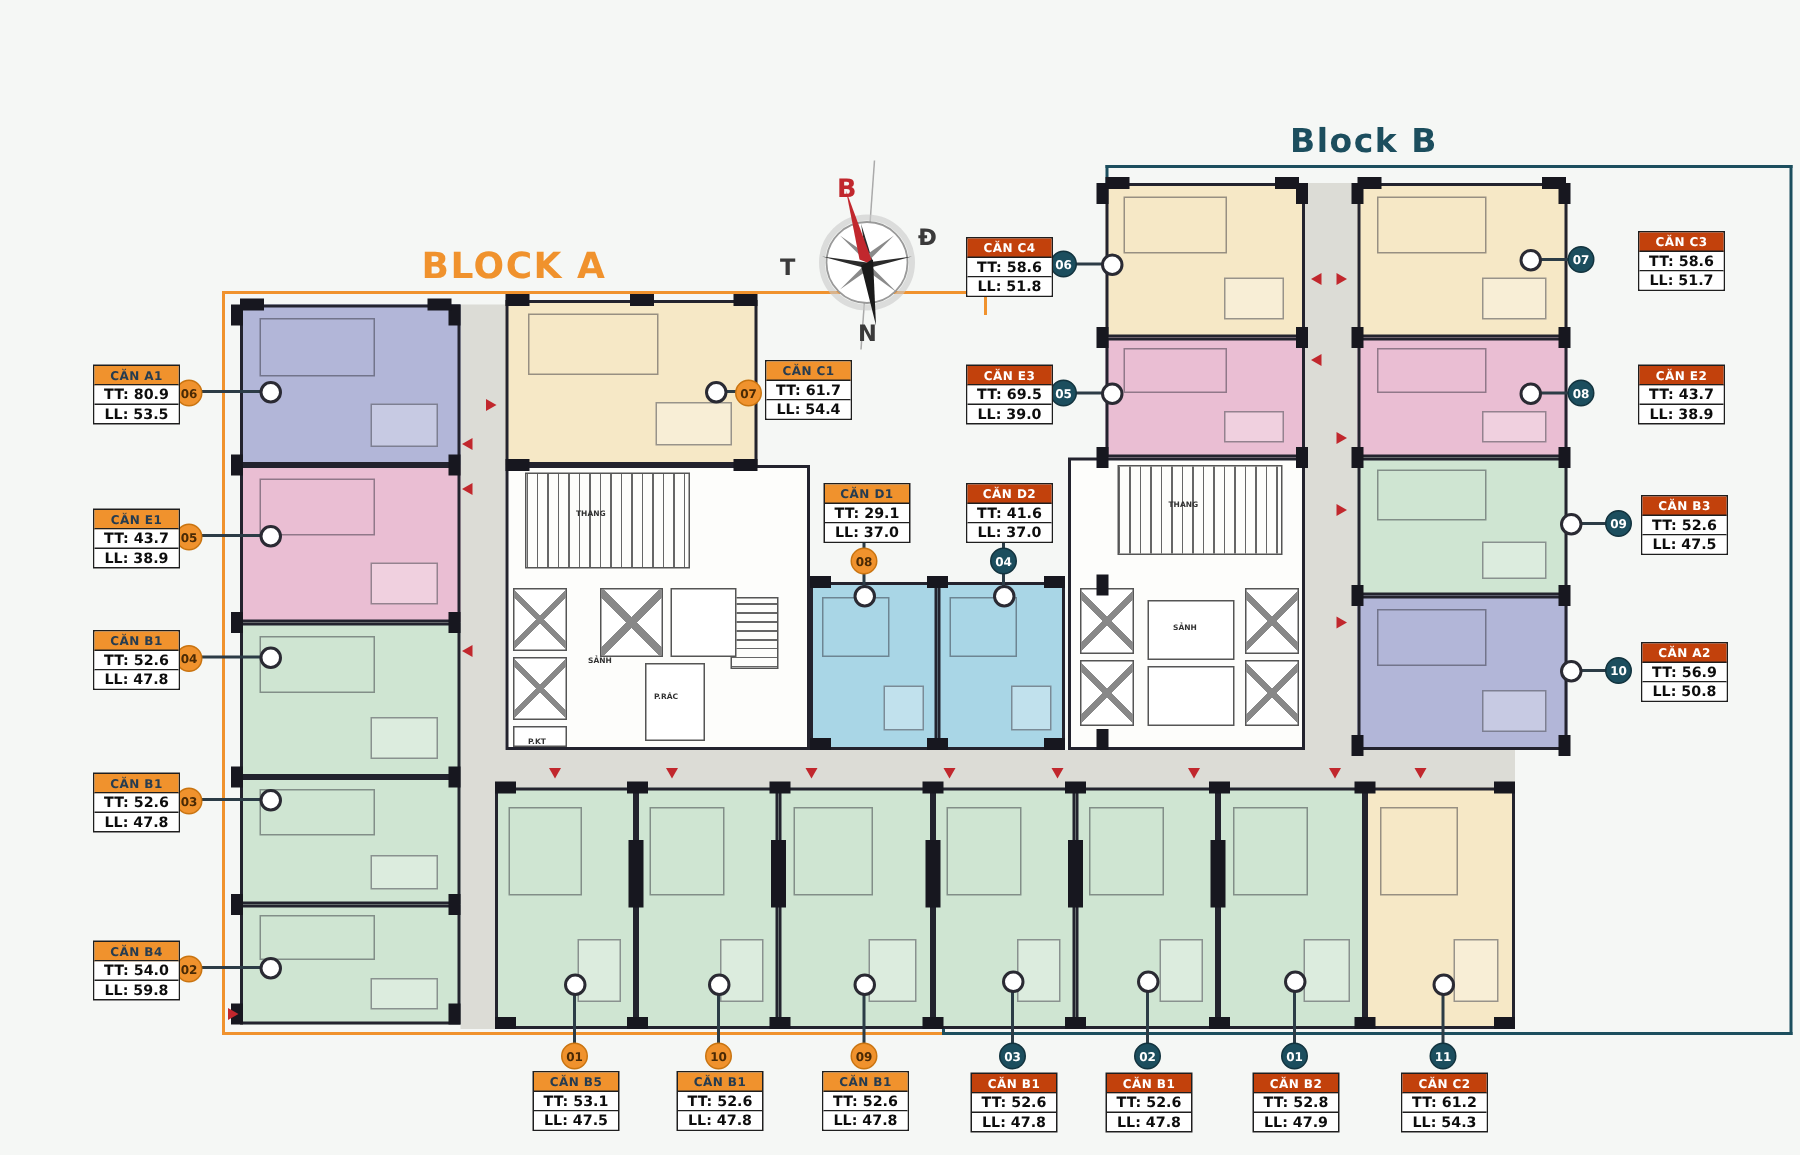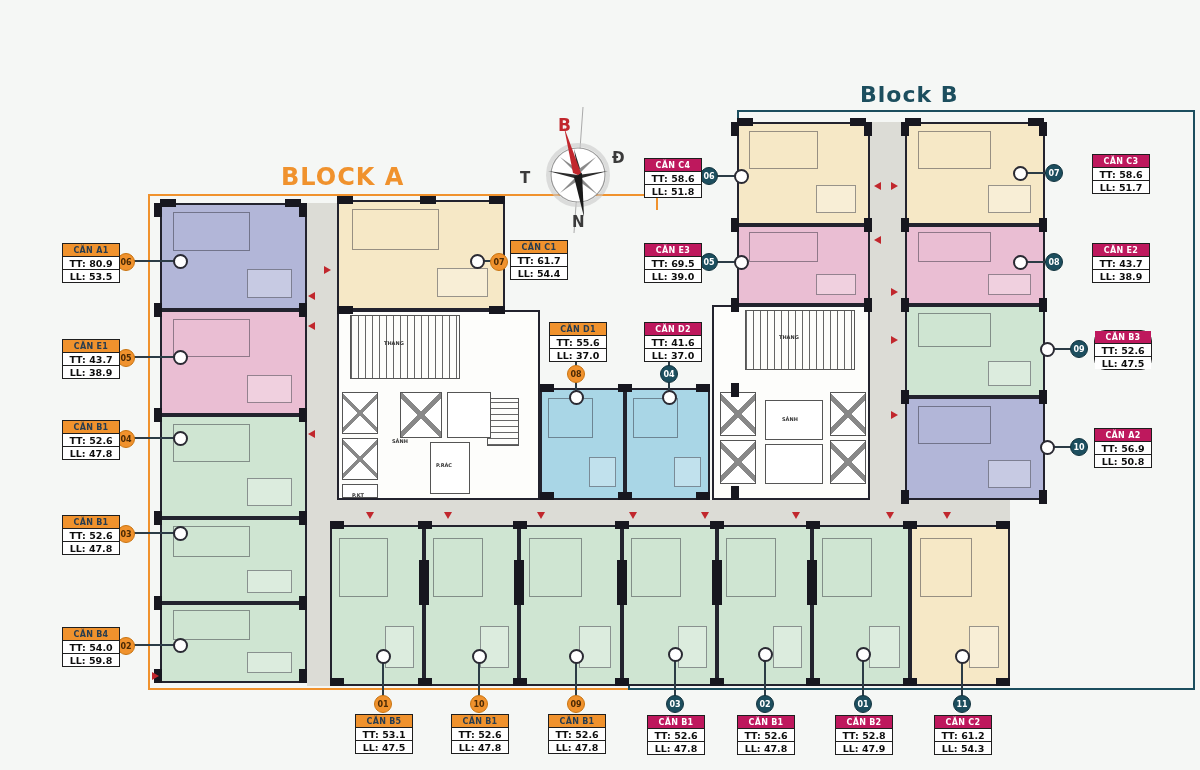--- a/index.html
+++ b/index.html
@@ -44,21 +44,21 @@
   .badge{position:absolute;width:18px;height:18px;border-radius:50%;z-index:7;
          display:flex;align-items:center;justify-content:center;
          font-size:8px;font-weight:bold;box-sizing:border-box;}
   .badge-A{background:#f0922d;border:1.5px solid #c97410;color:#4a2a05;}
   .badge-B{background:#1c4e5e;border:1.5px solid #12333e;color:#ffffff;}
   .ulabel{position:absolute;width:58px;z-index:7;border:1px solid #1e1e1e;background:#fff;
           box-sizing:border-box;}
   .ulabel .hd{height:12px;display:flex;align-items:center;justify-content:center;
               font-size:8px;font-weight:bold;border-bottom:1px solid #1e1e1e;letter-spacing:.3px;}
   .hd-A{background:#f0922d;color:#263c50;}
-  .hd-B{background:#be185d;color:#ffffff;}
+  .hd-B{background:#c2410c;color:#ffffff;}
   .ulabel .rw{height:12px;display:flex;align-items:center;justify-content:center;
               font-size:9.5px;font-weight:bold;color:#0d0d0d;background:#fff;}
   .ulabel .rw.first{border-bottom:1px solid #1e1e1e;}
 </style>
 </head>
 <body>
 
 <div id="stage">
 
 
@@ -282,21 +282,21 @@
       <div class="ulabel" style="left: 510px; top: 240px;">
         <div class="hd hd-A">CĂN C1</div>
         <div class="rw first">TT: 61.7</div>
         <div class="rw">LL: 54.4</div>
       </div>
       <div class="leader" style="left: 575px; top: 359px; width: 2px; height: 38px;"></div>
       <div class="conn" style="left: 569px; top: 390px;"></div>
       <div class="badge badge-A" style="left: 567px; top: 365px;">08</div>
       <div class="ulabel" style="left: 549px; top: 322px;">
         <div class="hd hd-A">CĂN D1</div>
-        <div class="rw first">TT: 55.6</div>
+        <div class="rw first">TT: 29.1</div>
         <div class="rw">LL: 37.0</div>
       </div>
       <div class="leader" style="left: 668px; top: 359px; width: 2px; height: 38px;"></div>
       <div class="conn" style="left: 662px; top: 390px;"></div>
       <div class="badge badge-B" style="left: 660px; top: 365px;">04</div>
       <div class="ulabel" style="left: 644px; top: 322px;">
         <div class="hd hd-B">CĂN D2</div>
         <div class="rw first">TT: 41.6</div>
         <div class="rw">LL: 37.0</div>
       </div>
@@ -328,21 +328,21 @@
       <div class="conn" style="left: 1013px; top: 255px;"></div>
       <div class="badge badge-B" style="left: 1045px; top: 253px;">08</div>
       <div class="ulabel" style="left: 1092px; top: 243px;">
         <div class="hd hd-B">CĂN E2</div>
         <div class="rw first">TT: 43.7</div>
         <div class="rw">LL: 38.9</div>
       </div>
       <div class="leader" style="left: 1047px; top: 348px; width: 32px; height: 2px;"></div>
       <div class="conn" style="left: 1040px; top: 342px;"></div>
       <div class="badge badge-B" style="left: 1070px; top: 340px;">09</div>
-      <div class="ulabel" style="left: 1094px; top: 330px; border-radius: 11px;">
+      <div class="ulabel" style="left: 1094px; top: 330px;">
         <div class="hd hd-B">CĂN B3</div>
         <div class="rw first">TT: 52.6</div>
         <div class="rw">LL: 47.5</div>
       </div>
       <div class="leader" style="left: 1047px; top: 446px; width: 32px; height: 2px;"></div>
       <div class="conn" style="left: 1040px; top: 440px;"></div>
       <div class="badge badge-B" style="left: 1070px; top: 438px;">10</div>
       <div class="ulabel" style="left: 1094px; top: 428px;">
         <div class="hd hd-B">CĂN A2</div>
         <div class="rw first">TT: 56.9</div>

